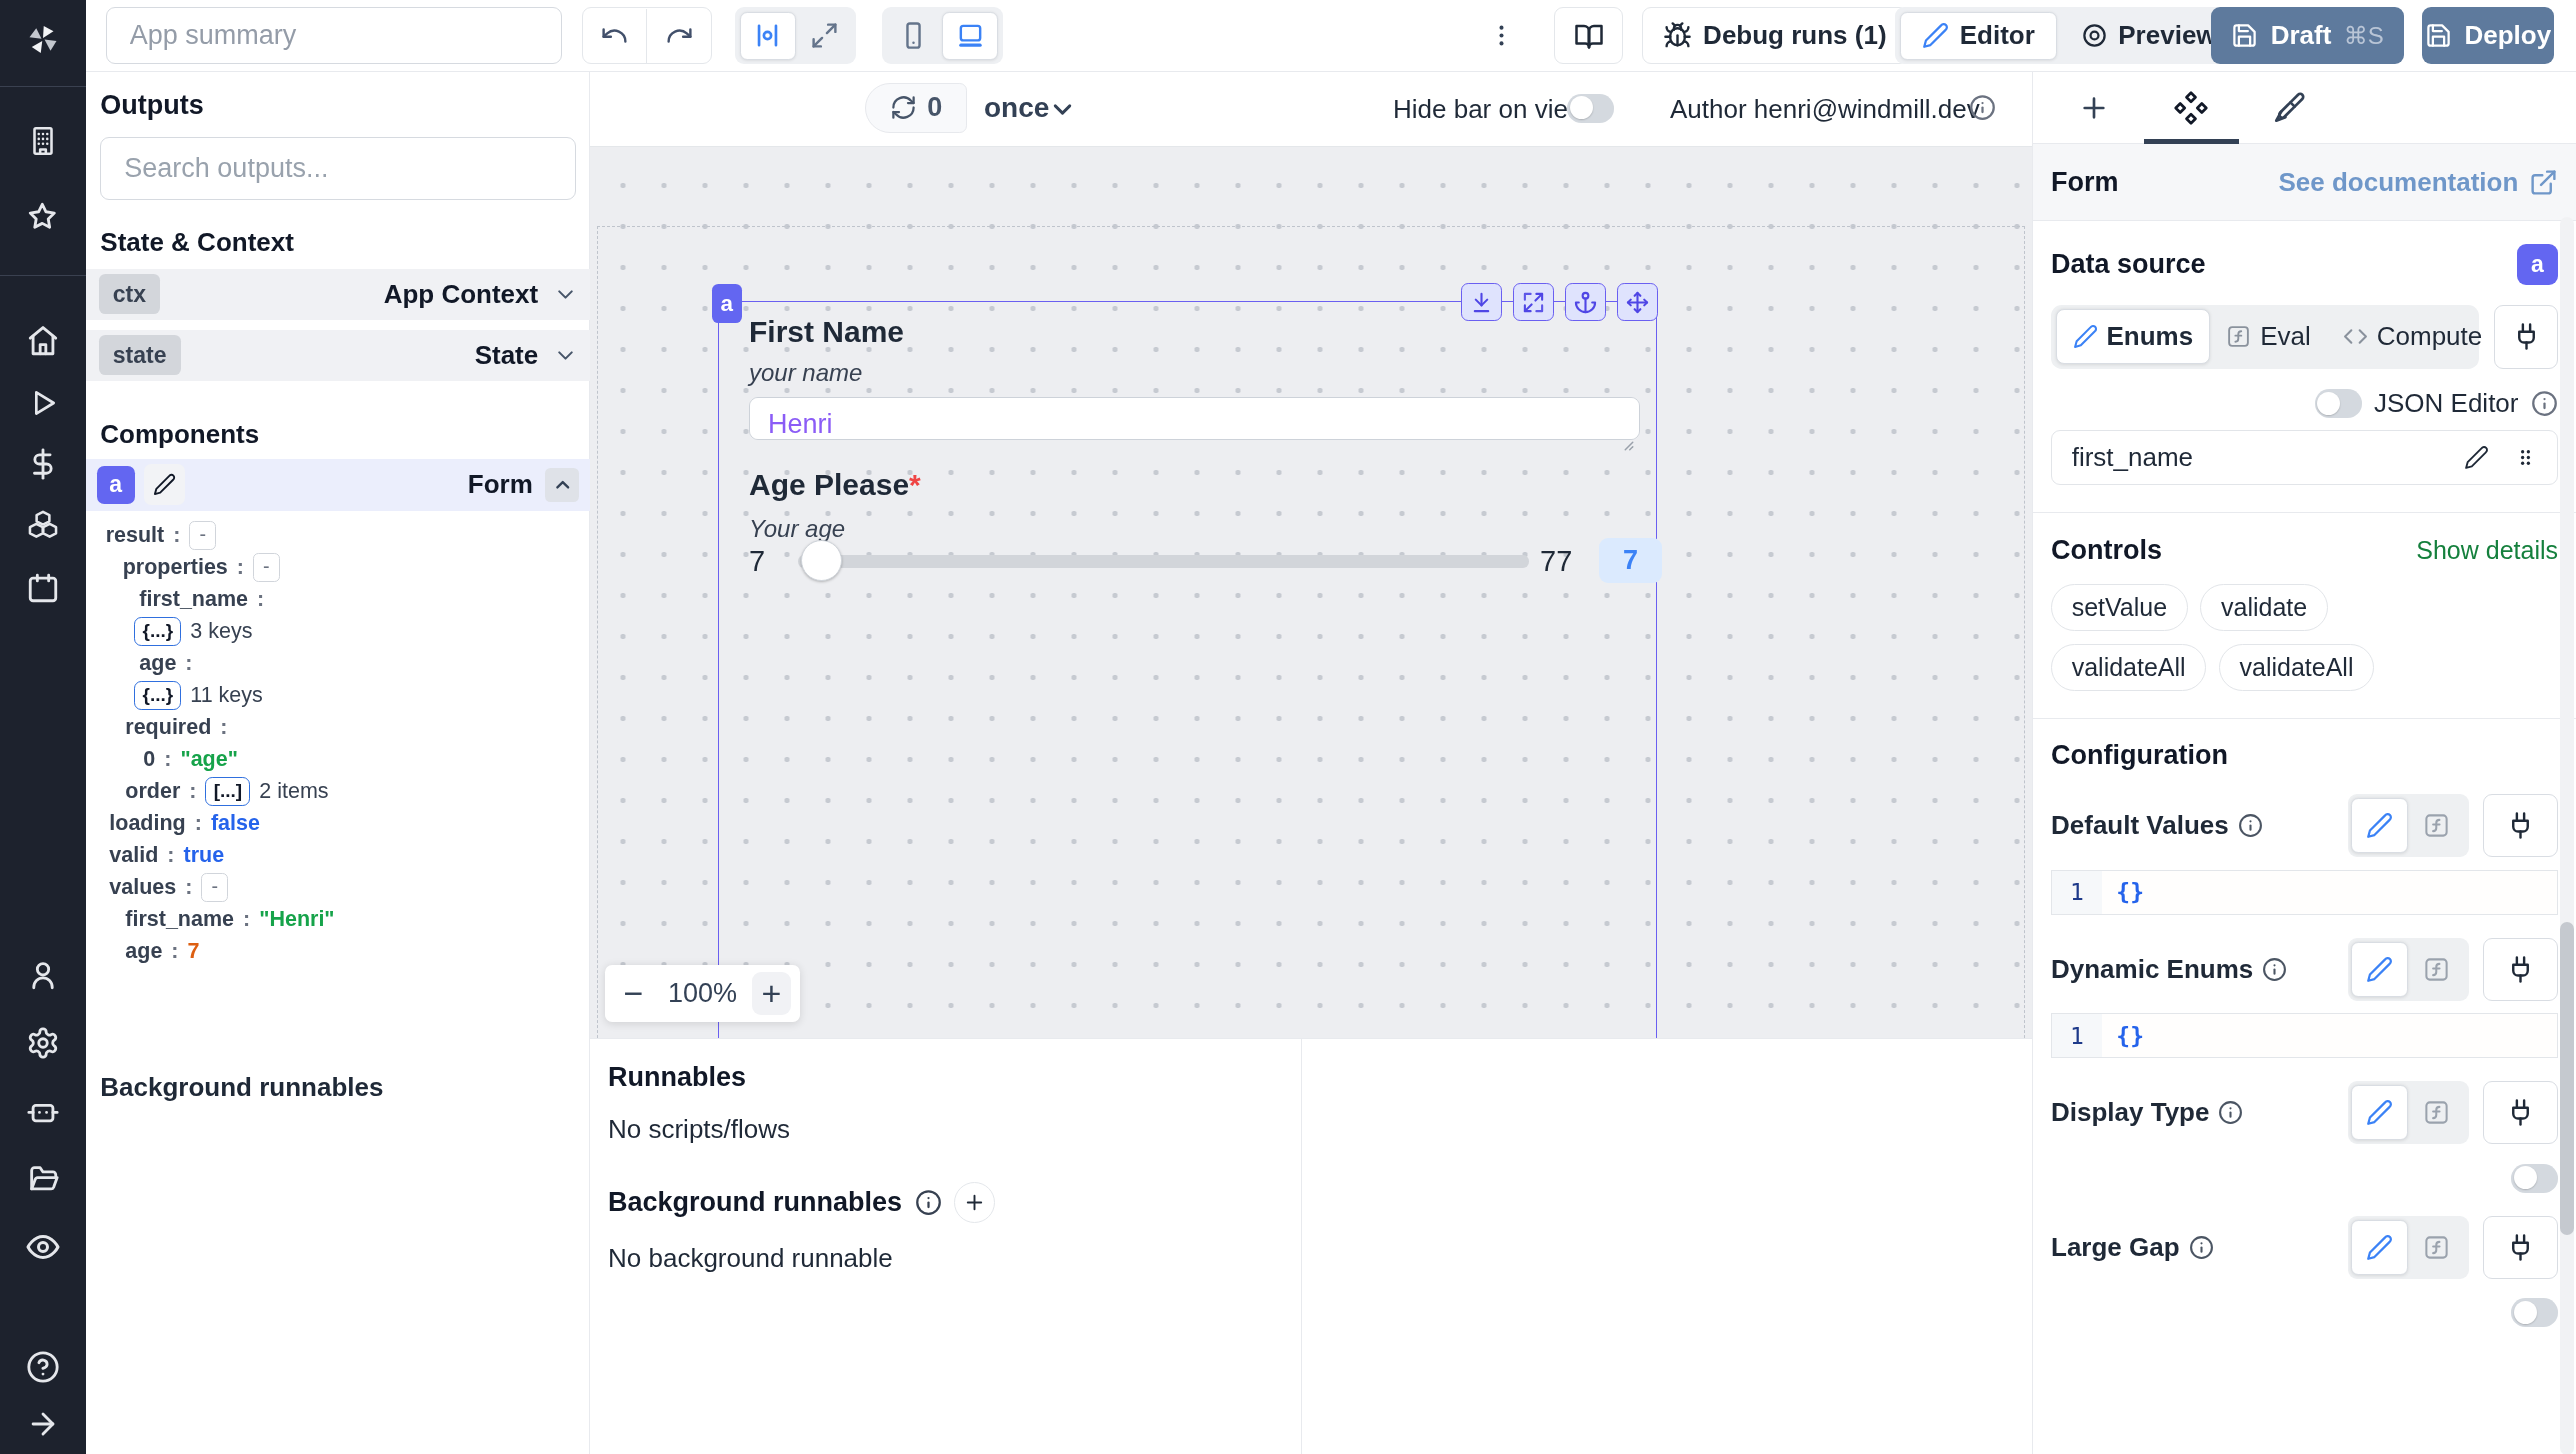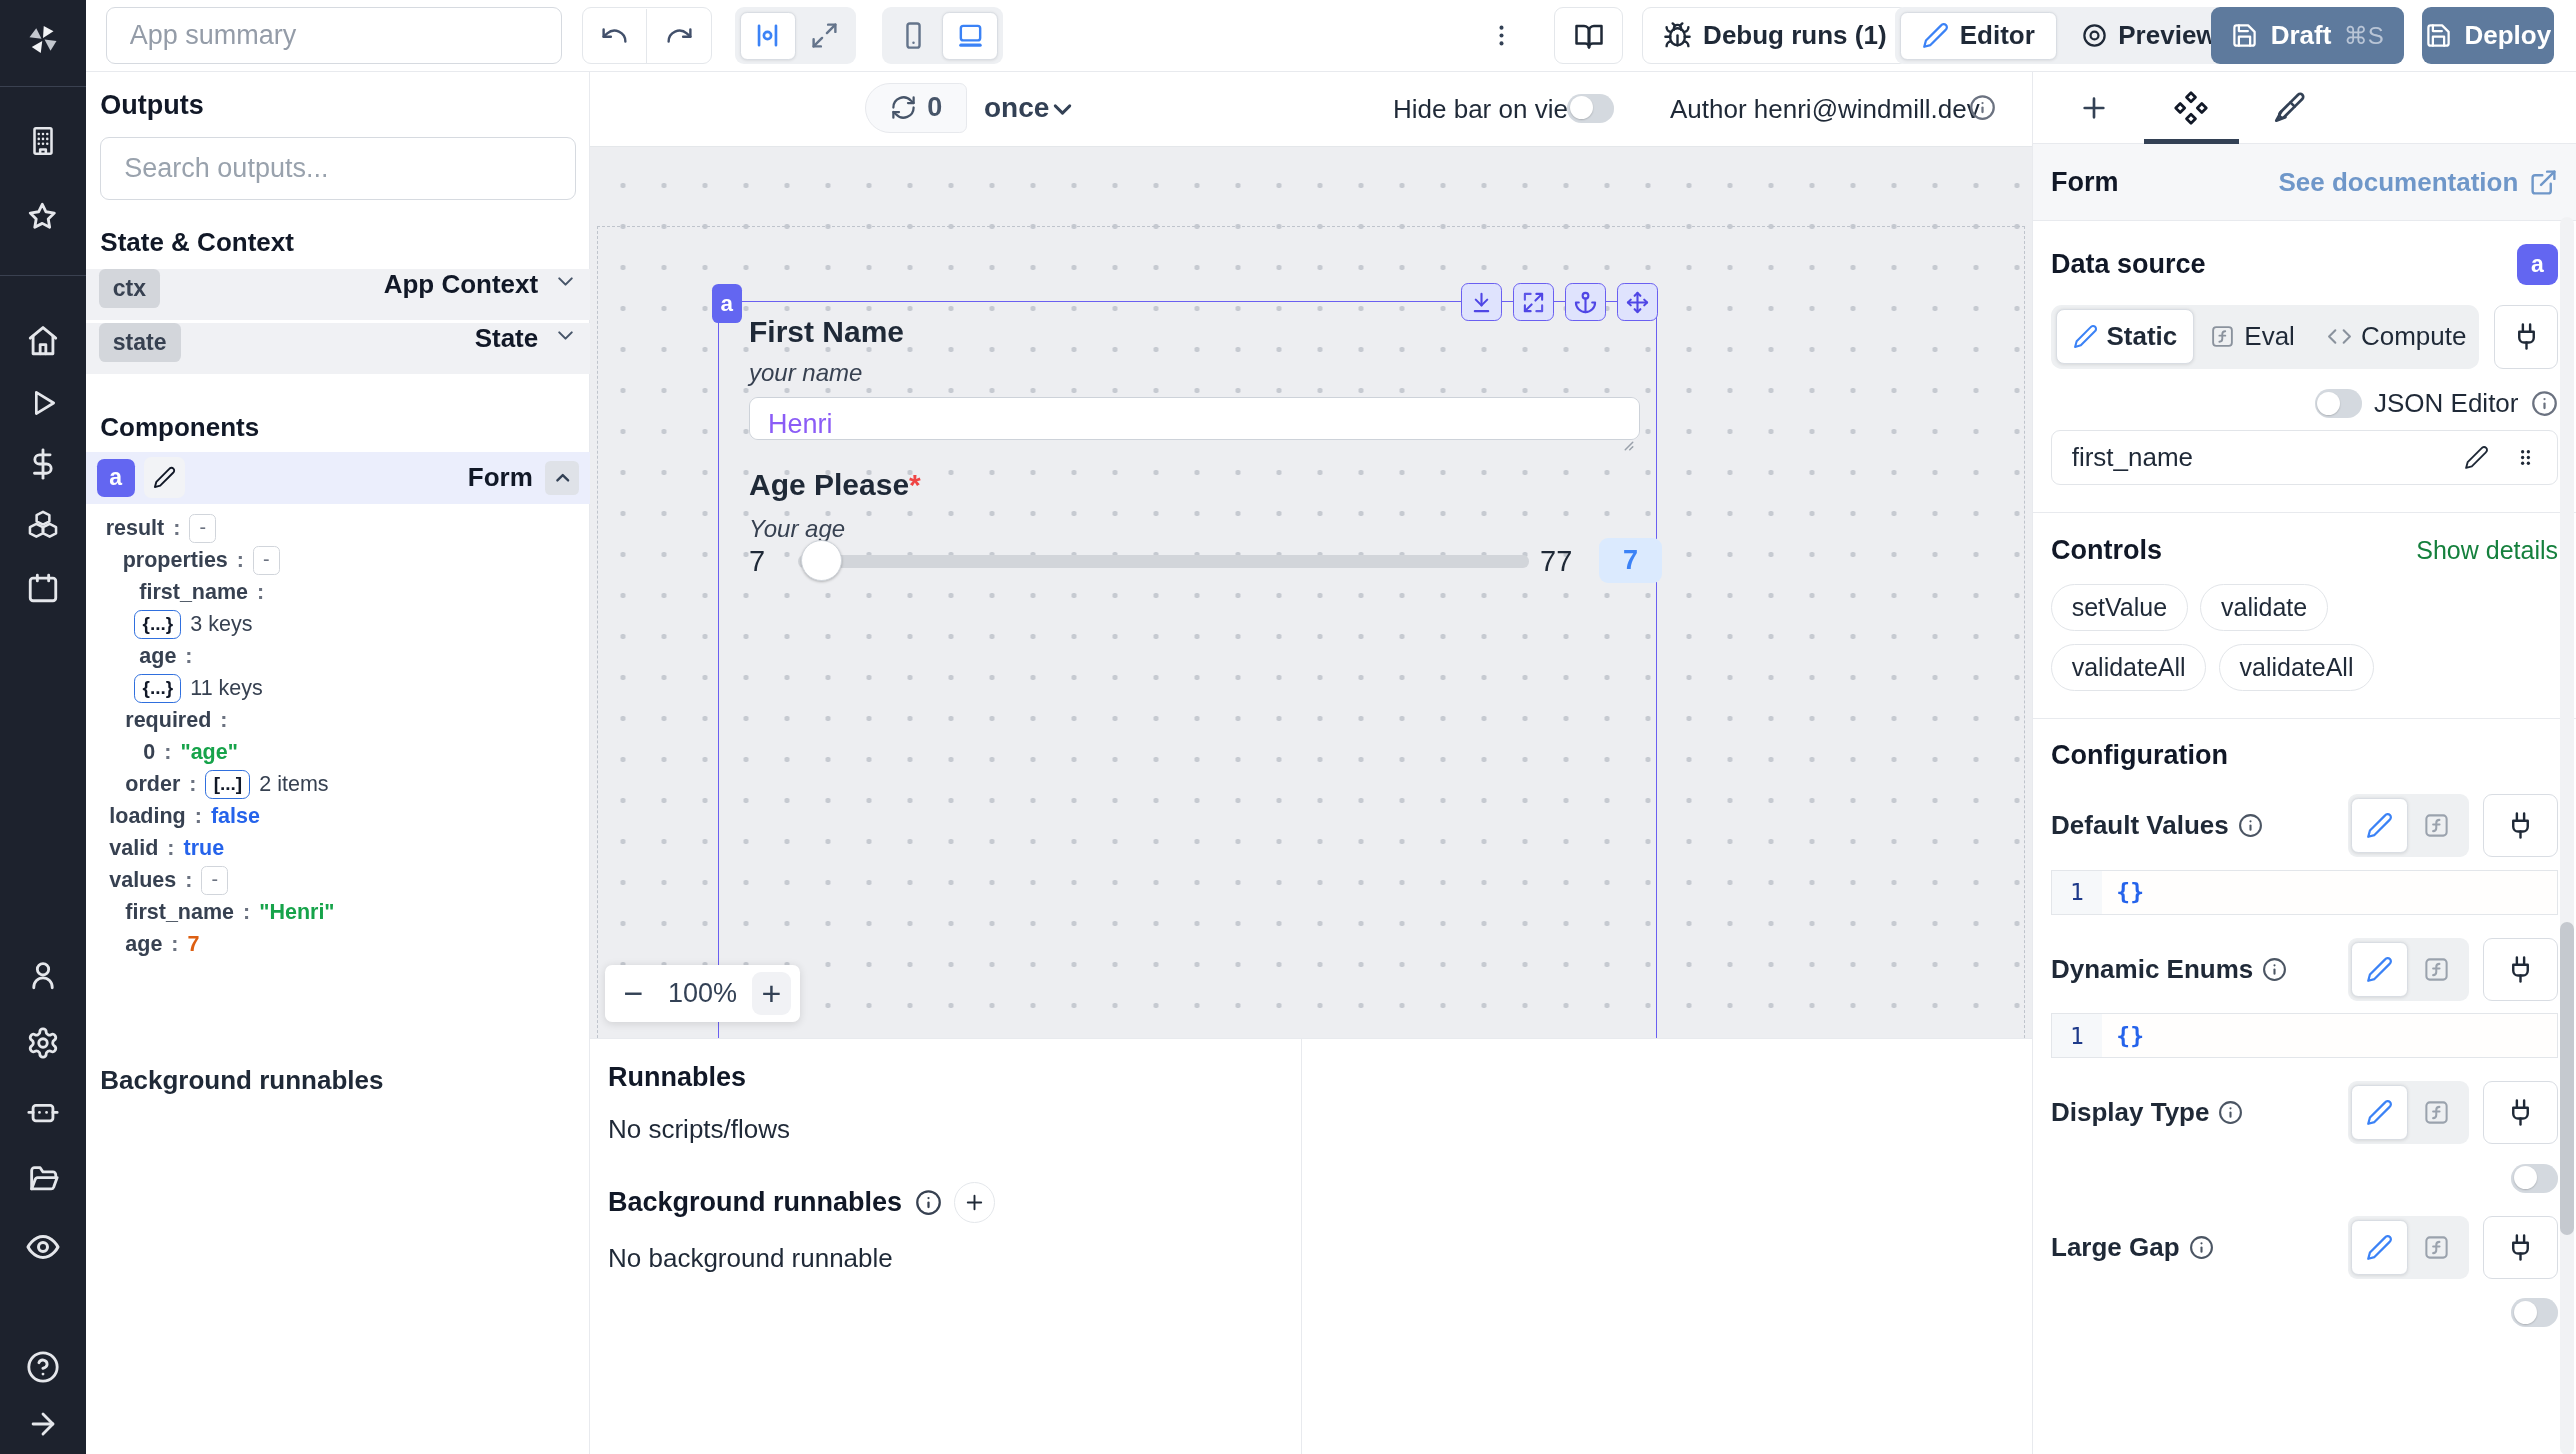--- a/index.html
+++ b/index.html
@@ -39,21 +39,21 @@
 .shortcut { color:#b9c5d6; font-weight:400; font-size:24px; }
 
 
 .left-panel { position:absolute; left:86px; top:72px; width:504px; height:1383px; background:#fff; border-right:1.8px solid #e8eaee; z-index:10; }
 .lp-pad { padding:0 14.3px; }
 .panel-h { font-size:27px; font-weight:700; color:#111827; }
 .outputs-title { margin:18px 14.3px 0; }
 .search-input { margin:16px 14.3px 0; width:476px; height:63px; border:1.8px solid #d6dae0; border-radius:9px; padding:0 23px; font-size:27px; color:#374151; outline:none; font-family:"Liberation Sans",sans-serif; }
 .search-input::placeholder { color:#99a2ad; }
 .sc-title { margin:27px 14.3px 10.7px; font-size:26px; }
-.kv-row { width:504px; height:51px; background:#f0f1f4; display:flex; align-items:flex-start; padding:0 12.5px; margin-bottom:3px; }
+.kv-row { width:504px; height:51px; background:#f0f1f4; display:flex; align-items:center; padding:0 12.5px; margin-bottom:10px; }
 .kv-badge { background:#d3d6db; color:#374151; font-size:23px; font-weight:700; padding:6.3px 14.3px; border-radius:6.3px; }
 .kv-type { margin-left:auto; font-size:26px; font-weight:700; color:#111827; }
 .kv-chev { margin-left:14.3px; color:#475569; }
 .comp-title { margin:38px 14.3px 9px; font-size:26px; }
 .comp-row { width:504px; height:52px; background:#ebeefc; display:flex; align-items:center; padding:0 10.7px; }
 .tag-badge { width:38px; height:38px; background:#6366f1; border-radius:7.2px; color:#fff; font-size:23px; font-weight:700; display:flex; align-items:center; justify-content:center; }
 .comp-pencil { width:41px; height:41px; margin-left:9px; border-radius:7.2px; background:#f2f3f6; display:flex; align-items:center; justify-content:center; color:#111827; }
 .comp-type { margin-left:auto; font-size:26px; font-weight:700; color:#111827; }
 .comp-collapse { margin-left:12.5px; width:34px; height:34px; background:#dfe2e8; border-radius:5.4px; display:flex; align-items:center; justify-content:center; color:#334155; }
 .tree { margin-top:9px; }
@@ -662,21 +662,21 @@
       </div>
 
       <div class="src-row">
         <div class="src-tabs">
           <div class="src-tab active">
             <span class="pen">
                 <svg class="ic" width="25" height="25" viewBox="0 0 24 24" fill="none" stroke="currentColor" stroke-width="2">
                   <path d="M17 3a2.85 2.85 0 1 1 4 4L7.5 20.5 2 22l1.5-5.5z"></path>
                 </svg>
               </span>
-            <span>Static</span>
+            <span>Enums</span>
           </div>
           <div class="src-tab">
             <span class="dim">
                 <svg class="ic" width="25" height="25" viewBox="0 0 24 24" fill="none" stroke="currentColor" stroke-width="1.8">
                   <rect x="3" y="3" width="18" height="18" rx="3"></rect>
                   <path d="M9 17c2 0 2.8-1.2 2.8-2.8v-4.4C11.8 8.2 12.6 7 14.6 7"></path>
                   <path d="M9 11.2h5.7"></path>
                 </svg>
               </span>
             <span>Eval</span>

